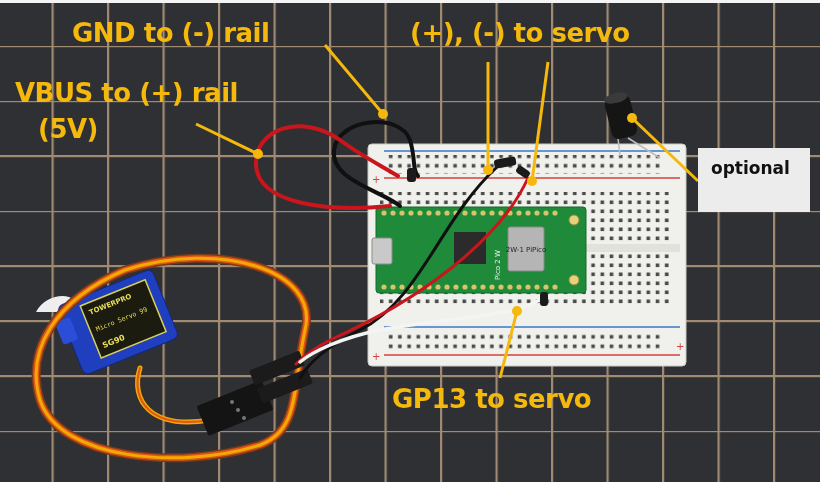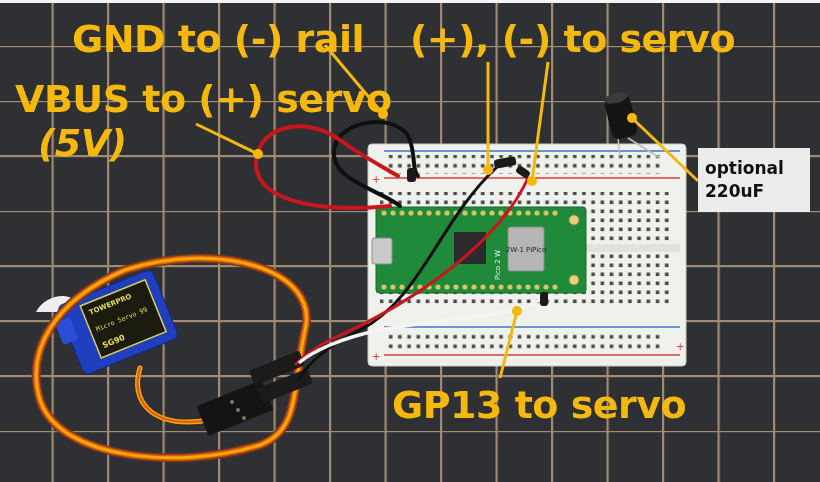--- a/index.html
+++ b/index.html
@@ -7,27 +7,27 @@
   #scene { position: absolute; left: 0; top: 0; width: 820px; height: 482px; display: block; }
   .callout {
     position: absolute;
     font-family: "DejaVu Sans", sans-serif;
     font-weight: bold;
     color: #f5b80c;
     white-space: nowrap;
     letter-spacing: -0.5px;
     line-height: 1;
   }
-  .callout-large { font-size: 38px; }
+  .callout-large { font-size: 26px; }
   .note-box {
     position: absolute;
     left: 698px; top: 148px; width: 112px; height: 64px;
     background: #ececec;
     box-sizing: border-box;
-    padding: 9px 0 0 7px;
+    padding: 9px 0 0 13px;
     font-family: "DejaVu Sans", sans-serif;
     font-weight: bold;
     font-size: 17px;
     line-height: 23px;
     color: #111111;
   }
   .note-box span { display: block; }
 </style>
 </head>
 <body>
@@ -188,21 +188,20 @@
     <line x1="548" y1="62" x2="532" y2="181"></line>
     <circle cx="532" cy="181" r="5" stroke="none"></circle>
     <line x1="632" y1="118" x2="698" y2="181"></line>
     <circle cx="632" cy="118" r="5" stroke="none"></circle>
     <line x1="517" y1="311" x2="500" y2="378"></line>
     <circle cx="517" cy="311" r="5" stroke="none"></circle>
   </g>
 </svg>
 
 <div class="callout callout-large" style="left:72px; top:20px;">GND to (-) rail</div>
-<div class="callout callout-large" style="left:15px; top:80px;">VBUS to (+) servo</div>
-<div class="callout callout-large" style="left:38px; top:124px;font-style:italic;">(5V)</div>
+<div class="callout callout-large" style="left:15px; top:80px;">VBUS to (+) rail</div>
+<div class="callout callout-large" style="left:38px; top:116px;">(5V)</div>
 <div class="callout callout-large" style="left:410px; top:20px;">(+), (-) to servo</div>
 <div class="callout callout-large" style="left:392px; top:386px;">GP13 to servo</div>
 
 <div class="note-box">
   <span>optional</span>
-  <span>220uF</span>
 </div>
 
 </body></html>

